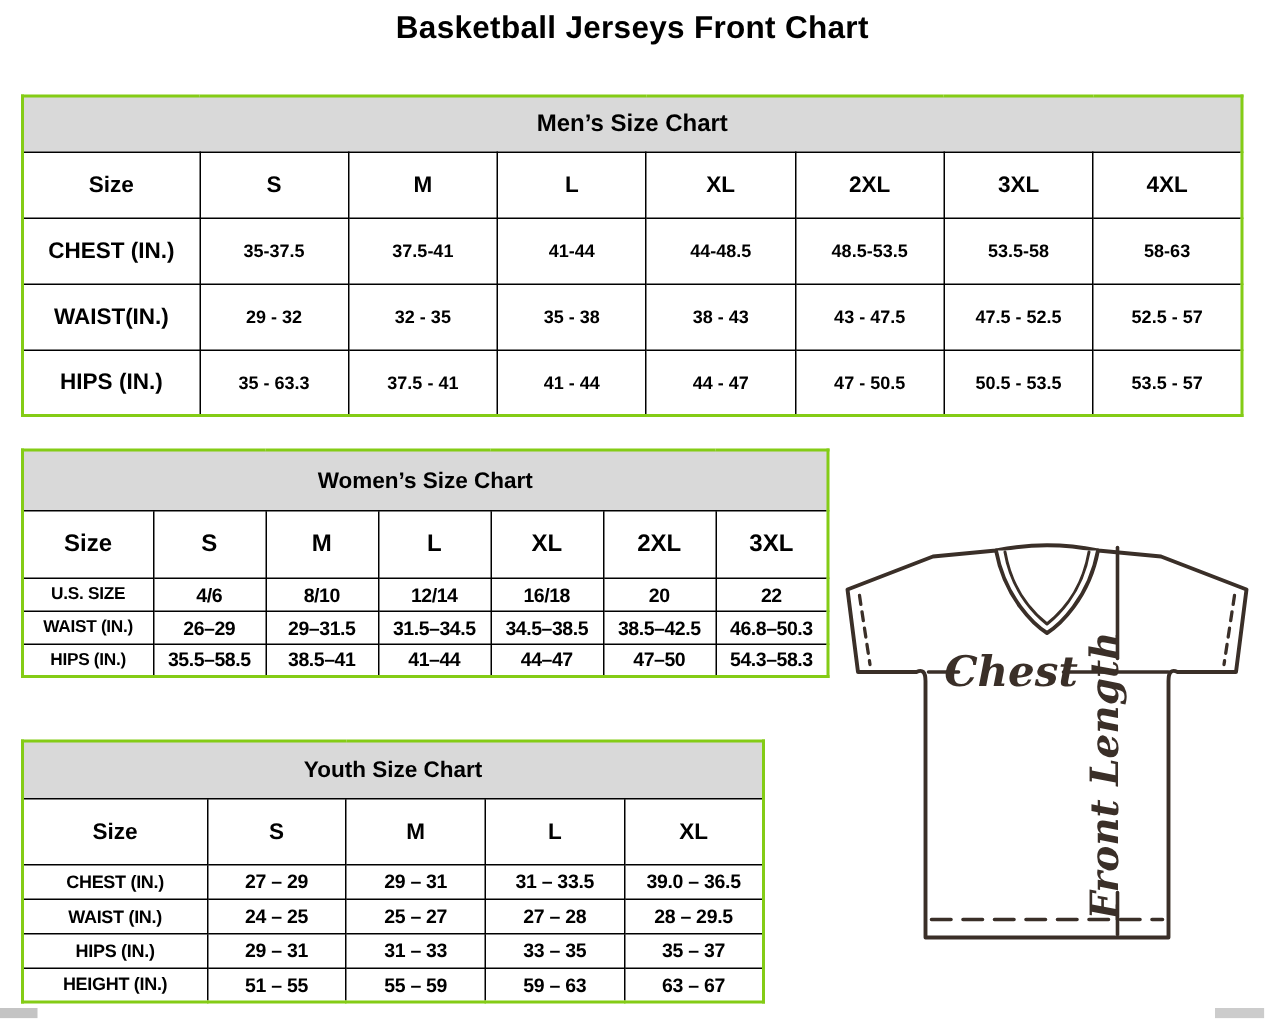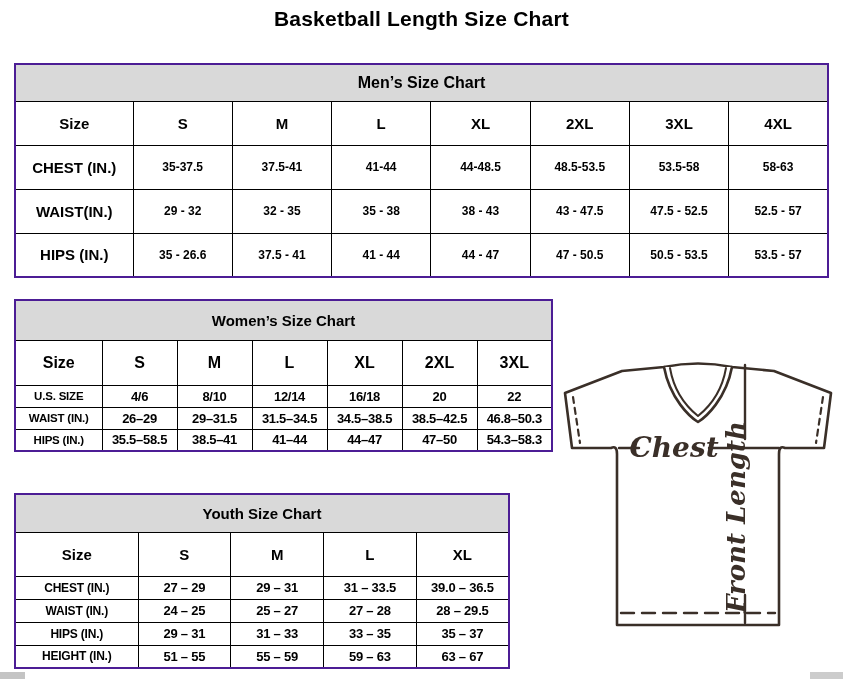--- a/index.html
+++ b/index.html
@@ -6,21 +6,21 @@
   #canvas{
     position:relative;width:843px;height:679px;background:#ffffff;
     font-family:"Liberation Sans",sans-serif;color:#000;overflow:hidden;
   }
   .page-title{
     position:absolute;top:7px;left:0;width:100%;text-align:center;
     font-size:21px;font-weight:bold;letter-spacing:0.2px;
   }
   table.size-table{
     position:absolute;border-collapse:collapse;table-layout:fixed;
-    border:2px solid #4c1d95;text-align:center;font-weight:bold;
+    border:2px solid #84cc16;text-align:center;font-weight:bold;
   }
   table.size-table td{border:1px solid #000;padding:0;vertical-align:middle;}
   .tbl-hdr{background:#d9d9d9;}
   
   .men{left:14px;top:63px;width:815px;}
   .men .tbl-hdr{height:37px;font-size:16px;}
   .men .size-row{height:44px;font-size:15px;}
   .men .data-row{height:44px;}
   .men .row-label{font-size:15px;}
   .men .val{font-size:12px;}
@@ -47,21 +47,21 @@
   
   .sb{position:absolute;height:7px;top:672px;background:#c4c4c4;}
   .sb-left{left:0;width:25px;}
   .sb-right{left:810px;width:33px;background:#cccccc;}
 </style>
 </head>
 <body>
 
 <div id="canvas">
 
-  <div class="page-title">Basketball Length Size Chart</div>
+  <div class="page-title">Basketball Jerseys Front Chart</div>
 
   <table class="size-table men">
     <colgroup>
         <col style="width:118px">
         <col>
         <col>
         <col>
         <col>
         <col>
         <col>
@@ -96,21 +96,21 @@
         <td class="val">29 - 32</td>
         <td class="val">32 - 35</td>
         <td class="val">35 - 38</td>
         <td class="val">38 - 43</td>
         <td class="val">43 - 47.5</td>
         <td class="val">47.5 - 52.5</td>
         <td class="val">52.5 - 57</td>
       </tr>
       <tr class="data-row">
         <td class="row-label">HIPS (IN.)</td>
-        <td class="val">35 - 26.6</td>
+        <td class="val">35 - 63.3</td>
         <td class="val">37.5 - 41</td>
         <td class="val">41 - 44</td>
         <td class="val">44 - 47</td>
         <td class="val">47 - 50.5</td>
         <td class="val">50.5 - 53.5</td>
         <td class="val">53.5 - 57</td>
       </tr>
     </tbody>
   </table>
 

